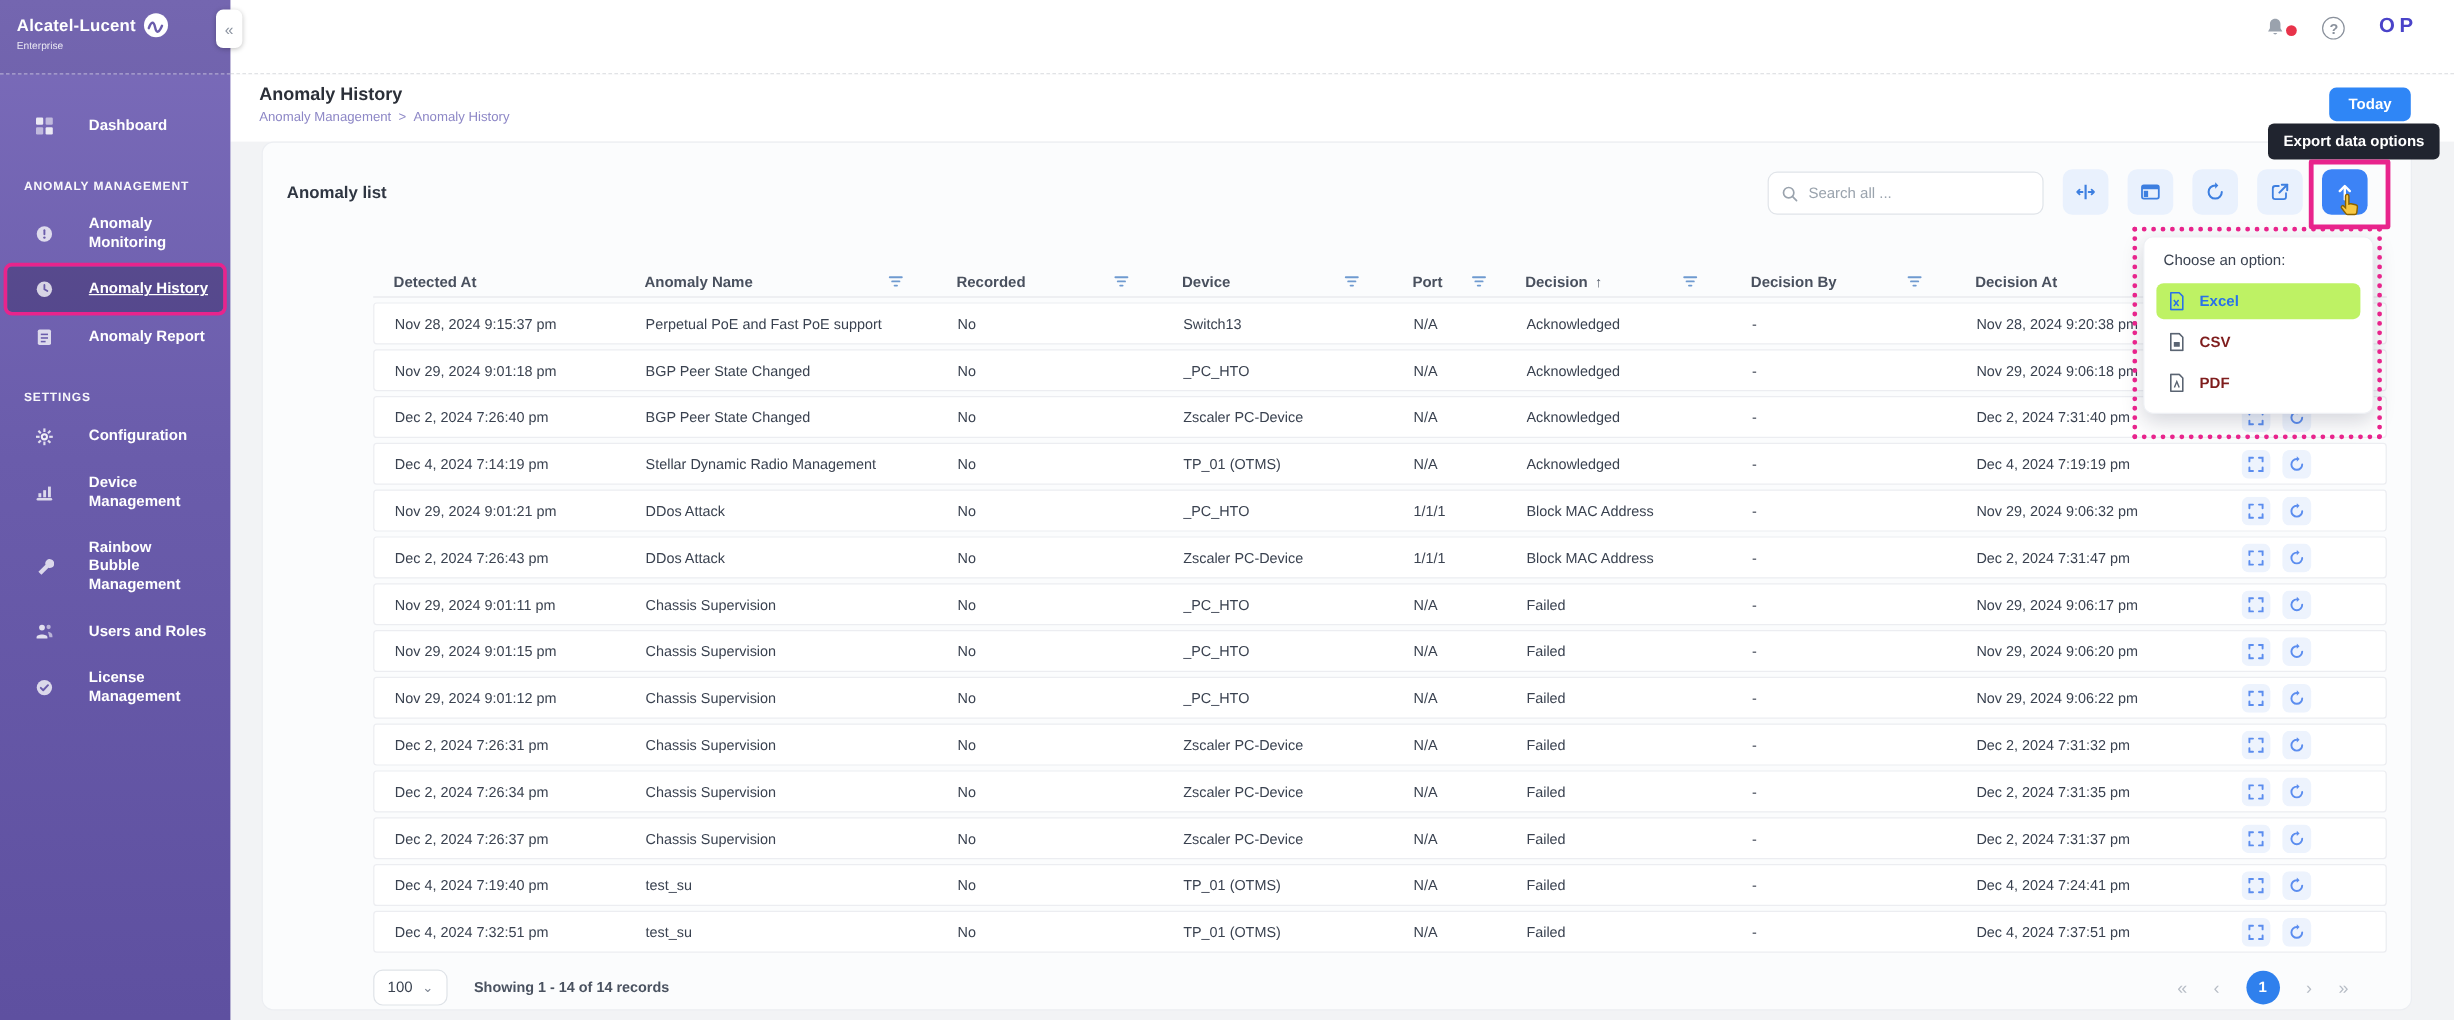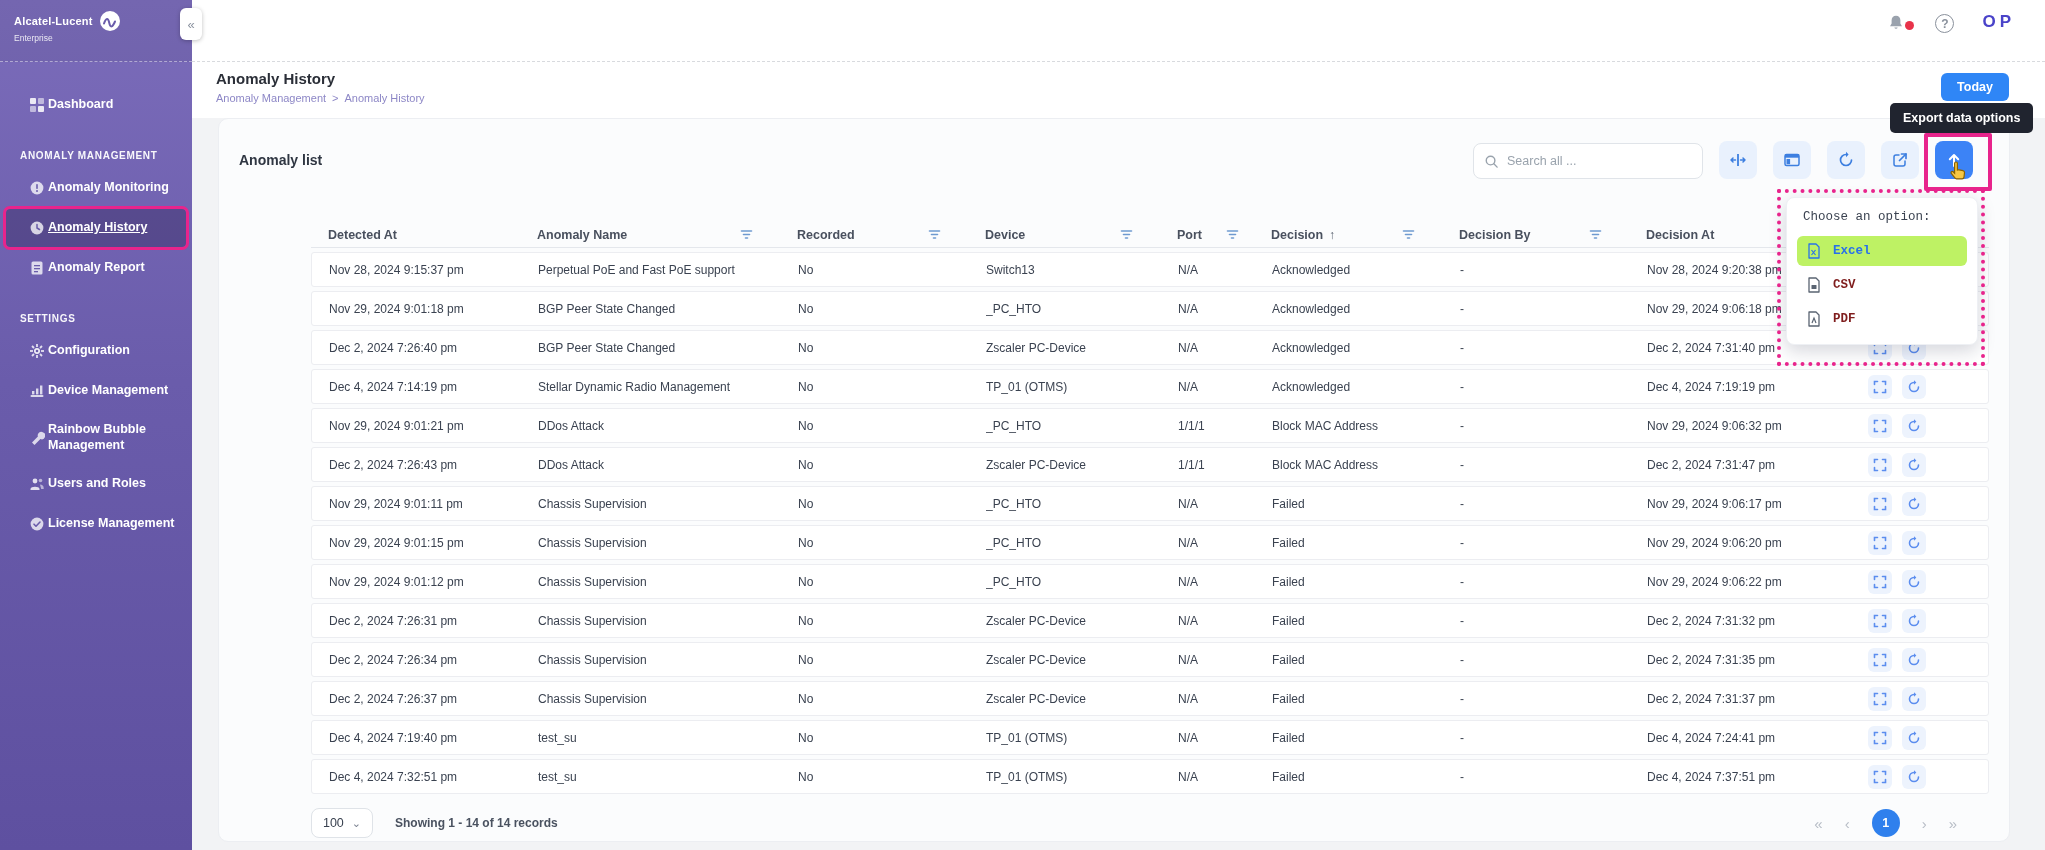--- a/index.html
+++ b/index.html
@@ -12,25 +12,25 @@
     color:#3a4250;
   }
   
   .sidebar{
     position:absolute; left:0; top:0; width:192px; height:850px;
     background:linear-gradient(180deg,#7b6cba 0%,#6a5cab 45%,#5e50a0 100%);
     color:#fff; z-index:10;
   }
   .brand{ padding:10px 14px 8px 14px; border-bottom:1px dashed rgba(255,255,255,.45); height:62px; background:rgba(0,0,0,.05); }
   .brand-row{ display:flex; align-items:center; gap:6px; }
-  .brand-name{ font-size:11px; font-weight:700; letter-spacing:.2px; }
+  .brand-name{ font-size:14px; font-weight:700; letter-spacing:.2px; }
   .brand-sub{ font-size:8.5px; opacity:.85; margin-top:1px; }
   .nav{ padding-top:22px; }
   .nav-item{
-    display:flex; align-items:center; gap:2px;
+    display:flex; align-items:center; gap:28px;
     padding:10px 10px 10px 22px; margin:2px 6px; border-radius:4px;
     font-size:12.5px; font-weight:600; cursor:pointer; line-height:1.25;
   }
   .nav-item .nicon{ width:18px; height:18px; flex:0 0 18px; opacity:.9; display:flex; align-items:center; justify-content:center;}
   .nav-item.active{
     background:rgba(25,15,60,.30);
     outline:3px solid #e8248c;
     outline-offset:0px;
   }
   .nav-item.active .nav-label{ text-decoration:underline; }
@@ -141,21 +141,21 @@
     border-radius:5px; display:flex; align-items:center; z-index:40;
   }
   .hl-export{
     position:absolute; left:1924px; top:133px; width:68px; height:58px;
     border:4px solid #e8248c; border-radius:2px; z-index:45; pointer-events:none;
   }
   .cursor-hand{ position:absolute; left:1946px; top:160px; z-index:60; pointer-events:none; }
   .dropdown{
     position:absolute; left:1786px; top:197px; width:192px;
     background:#fff; border:1px solid #eef0f4; border-radius:8px;
-    box-shadow:0 6px 18px rgba(20,30,60,.18); padding:8px 0 10px; z-index:25;font-family:Liberation Mono, monospace;
+    box-shadow:0 6px 18px rgba(20,30,60,.18); padding:8px 0 10px; z-index:25;
   }
   .dd-title{ padding:4px 16px 8px; font-size:12.5px; color:#3a4250; font-weight:500; }
   .dd-item{
     height:30px; margin:4px 10px 0; border-radius:6px; display:flex; align-items:center; gap:12px;
     padding:0 10px; font-size:12.5px; font-weight:600; color:#7f1d1d; cursor:pointer;
   }
   .dd-item.active{ background:#bef264; color:#2871ea; }
   .dd-dotted{
     position:absolute; left:1777px; top:189px; width:208px; height:177px;
     border:4px dotted #e8248c; z-index:46; pointer-events:none;

